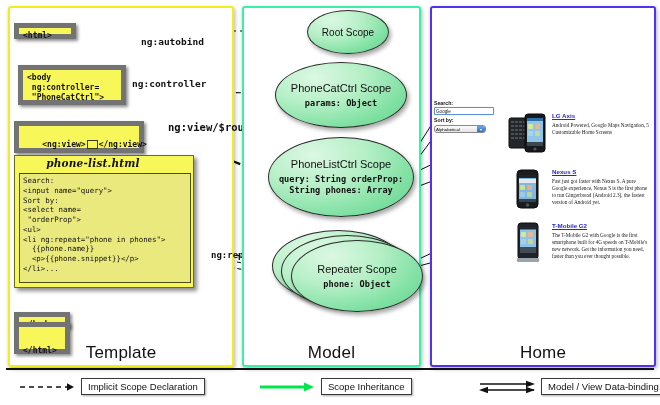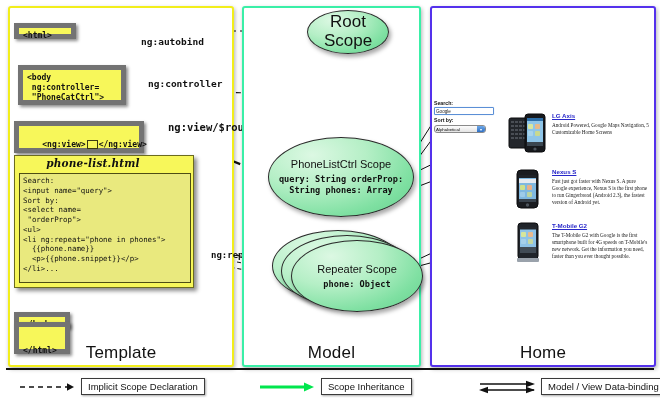--- a/index.html
+++ b/index.html
@@ -76,21 +76,21 @@
     box-shadow:2px 3px 4px rgba(0,0,0,.35);
     display:flex;flex-direction:column;align-items:center;justify-content:center;
     text-align:center;color:#111;box-sizing:border-box;
   }
   .scope .sc-title{font-size:11px;line-height:1.1;font-family:"Liberation Sans",sans-serif;}
   .scope .sc-props{
     margin-top:4px;font-family:"DejaVu Sans Mono", monospace;
     font-size:8.6px;font-weight:bold;line-height:1.25;
   }
   #scope-root{left:307px;top:10px;width:82px;height:44px;}
-  #scope-root .sc-title{font-size:17px;}
+  #scope-root .sc-title{font-size:10px;}
   #scope-cat{left:275px;top:62px;width:132px;height:66px;}
   #scope-list{left:268px;top:137px;width:146px;height:80px;}
   #scope-rep-a{left:272px;top:230px;width:132px;height:72px;z-index:1;}
   #scope-rep-b{left:281px;top:235px;width:132px;height:72px;z-index:2;}
   #scope-rep-c{left:291px;top:240px;width:132px;height:72px;z-index:3;}
   .rep-blank{background:radial-gradient(ellipse at 30% 22%, #ddf9e4 0%, #b9f0c9 40%, #83e2a5 75%, #66d18f 100%);}
 
   
   #view-form{position:absolute;left:434px;top:100px;width:62px;}
   .vf-label{font-size:5.2px;color:#111;font-weight:bold;line-height:1.25;}
@@ -132,21 +132,21 @@
     margin-top:3px;font-size:5.2px;line-height:1.35;color:#1a1a1a;
     font-family:"Liberation Serif", serif;
   }
 
   
   .alabel{
     position:absolute;font-family:"DejaVu Sans Mono", monospace;
     font-weight:bold;color:#111;white-space:nowrap;
   }
   #lbl-autobind{left:141px;top:16px;font-size:9.5px;margin-top:20px;}
-  #lbl-controller{left:148px;top:78px;font-size:9.5px;}
+  #lbl-controller{left:132px;top:78px;font-size:9.5px;}
   #lbl-ngview{left:168px;top:121px;font-size:10.5px;}
   #lbl-repeat{left:211px;top:250px;font-size:9px;}
 
   
   #legend{position:absolute;left:0;top:368px;width:660px;height:37px;}
   #legend-rule{position:absolute;left:6px;top:0;width:648px;height:2px;background:#111;}
   .lg-item{position:absolute;top:10px;display:flex;align-items:center;}
   .lg-box{
     border:1px solid #3a3a3a;background:#fff;
     box-shadow:1px 1px 2px rgba(0,0,0,.35);
@@ -270,20 +270,25 @@
 
   <div class="panel panel-shadow" id="panel-model">
     <div class="panel-label">Model</div>
   </div>
 
   <div class="scope" id="scope-root">
     <div class="sc-title">Root
 Scope</div>
   </div>
 
+  <div class="scope" id="scope-cat">
+    <div class="sc-title">PhoneCatCtrl
+Scope</div>
+    <div class="sc-props">params: Object</div>
+  </div>
 
   <div class="scope" id="scope-list">
     <div class="sc-title">PhoneListCtrl
 Scope</div>
     <div class="sc-props">query: String
 orderProp: String
 phones: Array</div>
   </div>
 
   <div class="scope rep-blank" id="scope-rep-a"></div>

